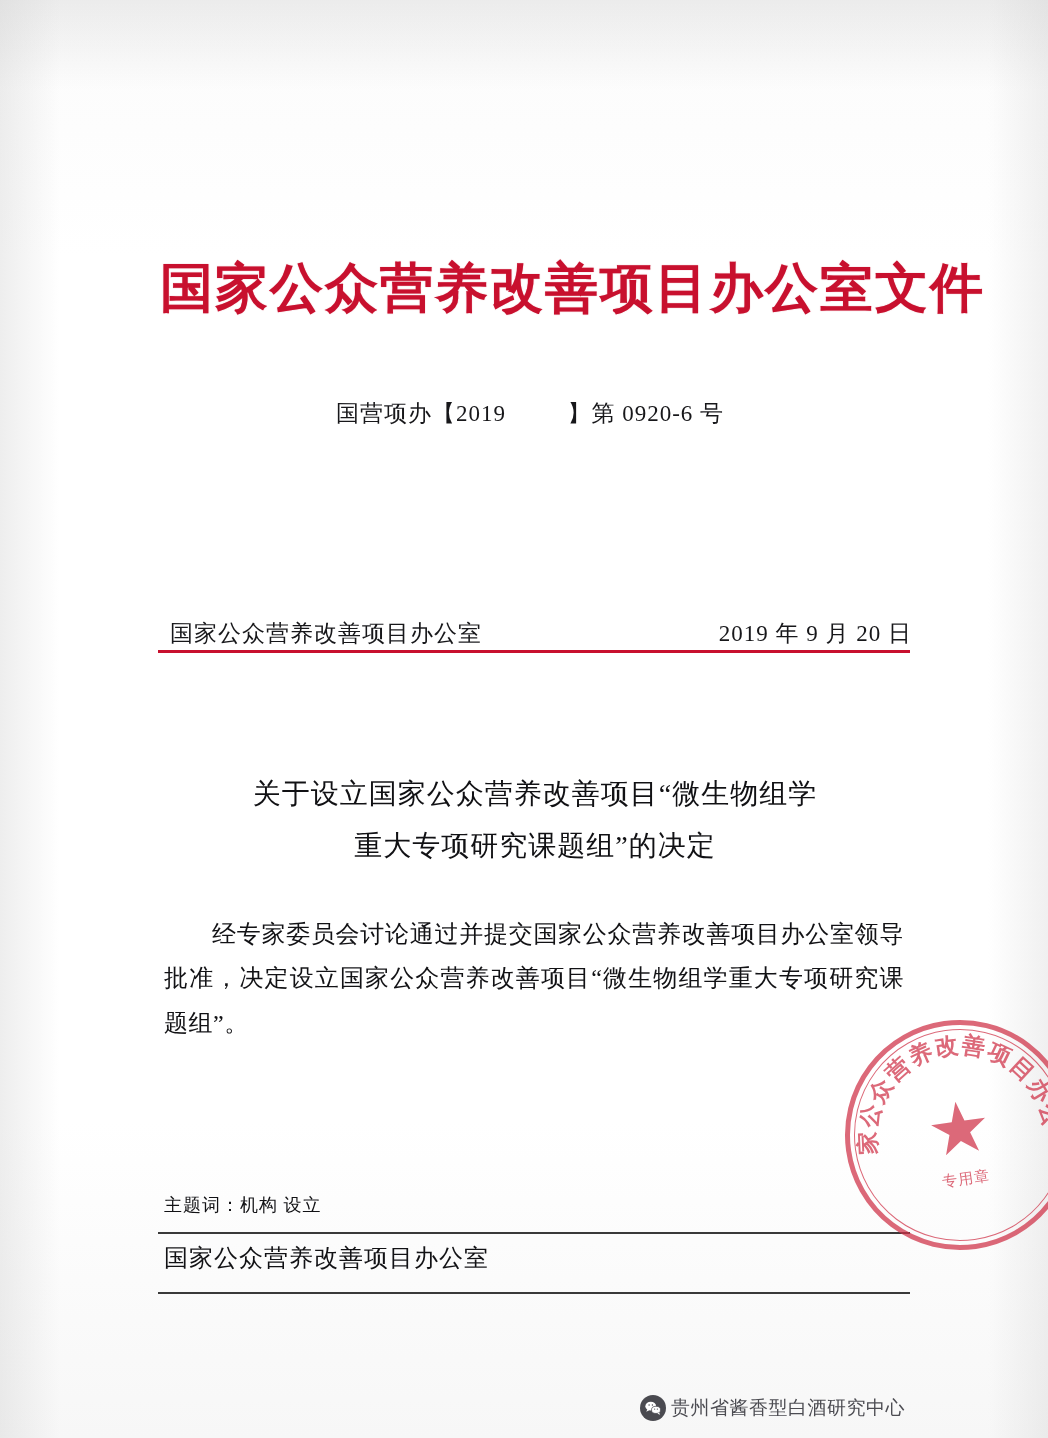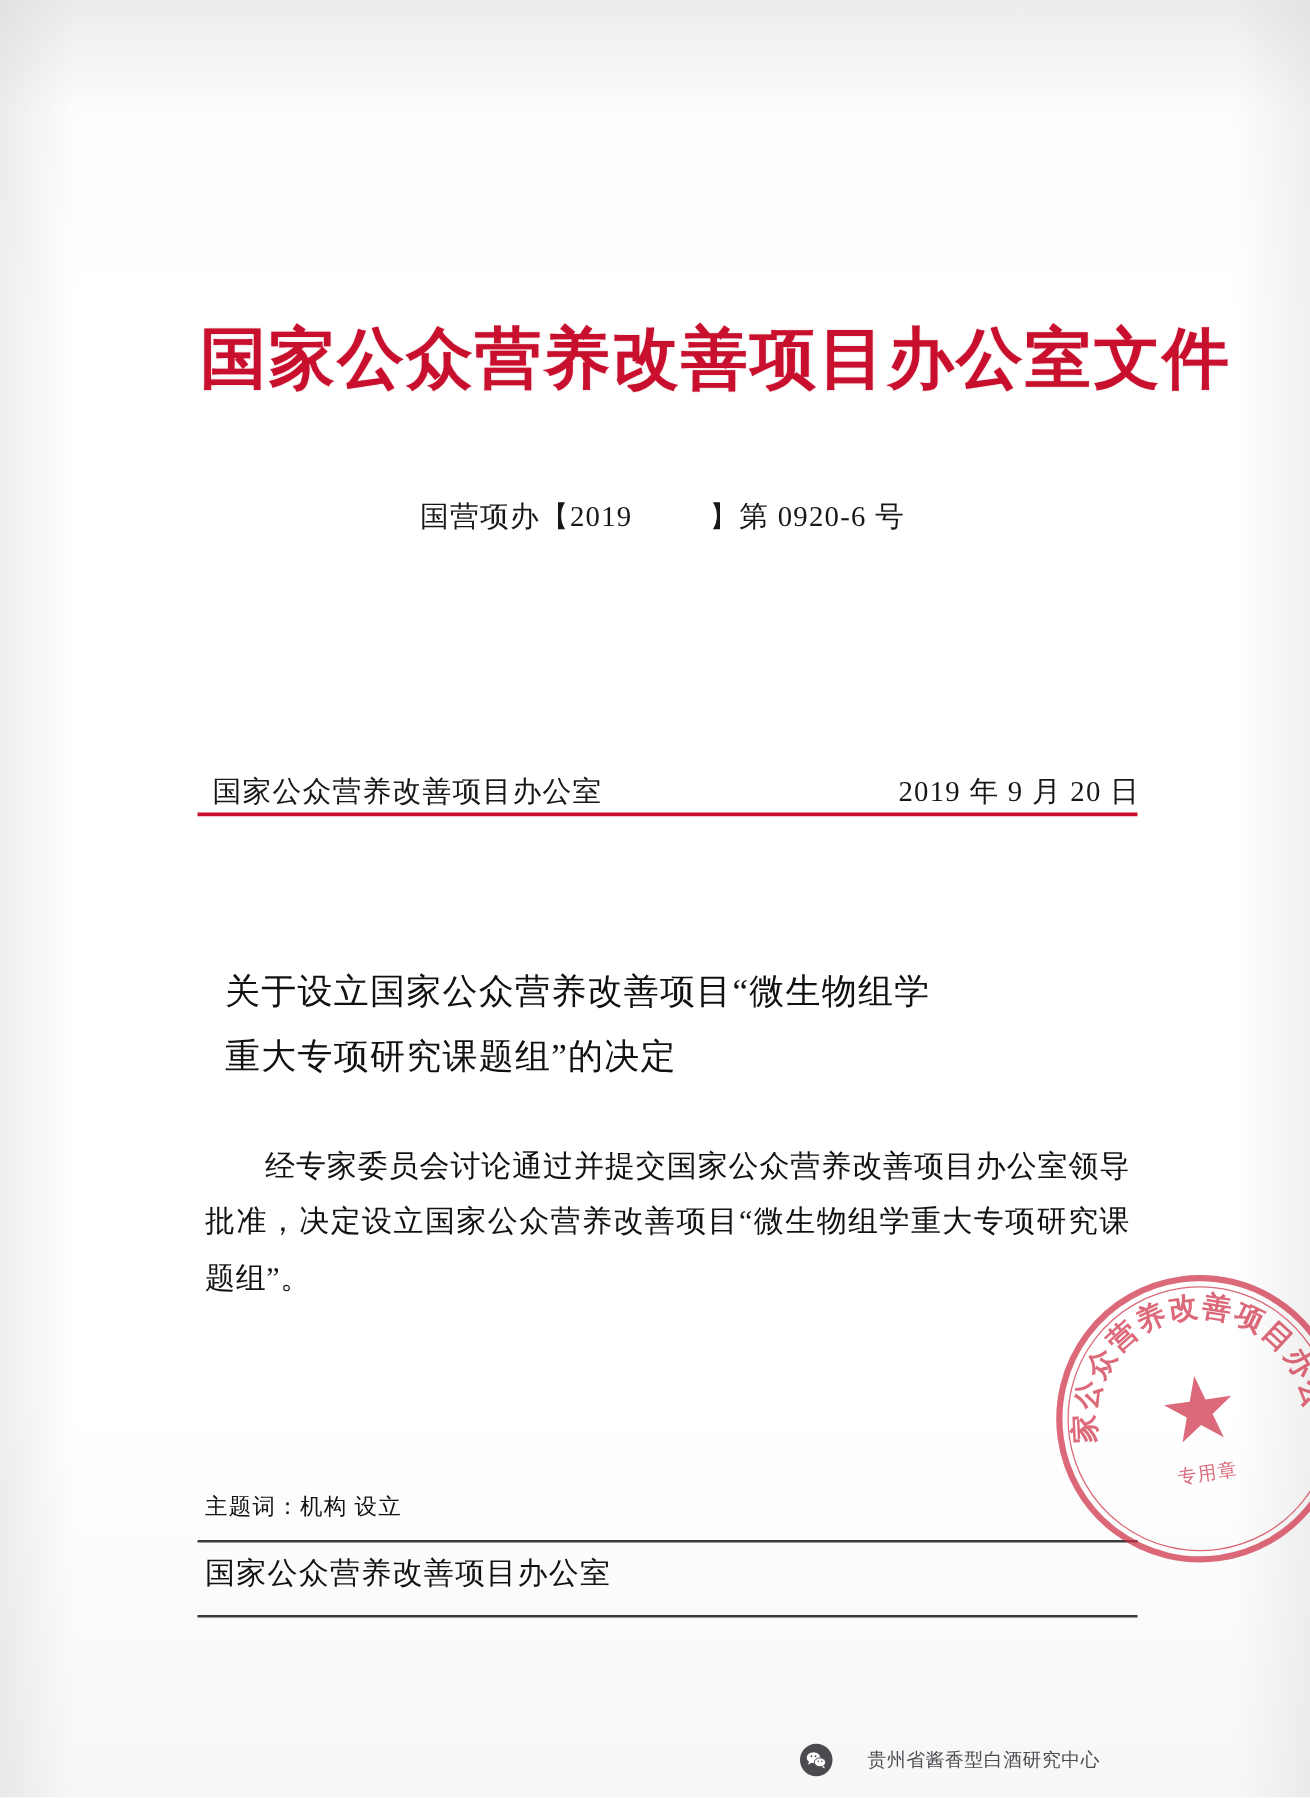--- a/index.html
+++ b/index.html
@@ -104,20 +104,21 @@
     height: 3px;
     background: #c8102e;
   }
 
   
   .title {
     position: absolute;
     left: 30px;
     top: 768px;
     width: 710px;
+    text-align: center;
     font-size: 28px;
     line-height: 1.85;
     color: #111114;
     letter-spacing: 1px;
   }
   .title .line1 { display: block; }
   .title .line2 { display: block; }
 
   
   .body-text {
@@ -234,23 +235,23 @@
     letter-spacing: 1px;
   }
 
   
   .credit {
     position: absolute;
     left: 640px;
     top: 1395px;
     display: flex;
     align-items: center;
-    gap: 28px;
+    gap: 5px;
     color: #4c4c52;
-    font-size: 15px;
+    font-size: 19px;
     font-family: "Liberation Sans", sans-serif;
     letter-spacing: 0.5px;
   }
   .wechat-badge {
     width: 26px;
     height: 26px;
     border-radius: 50%;
     background: #4a4a50;
     display: flex;
     align-items: center;

